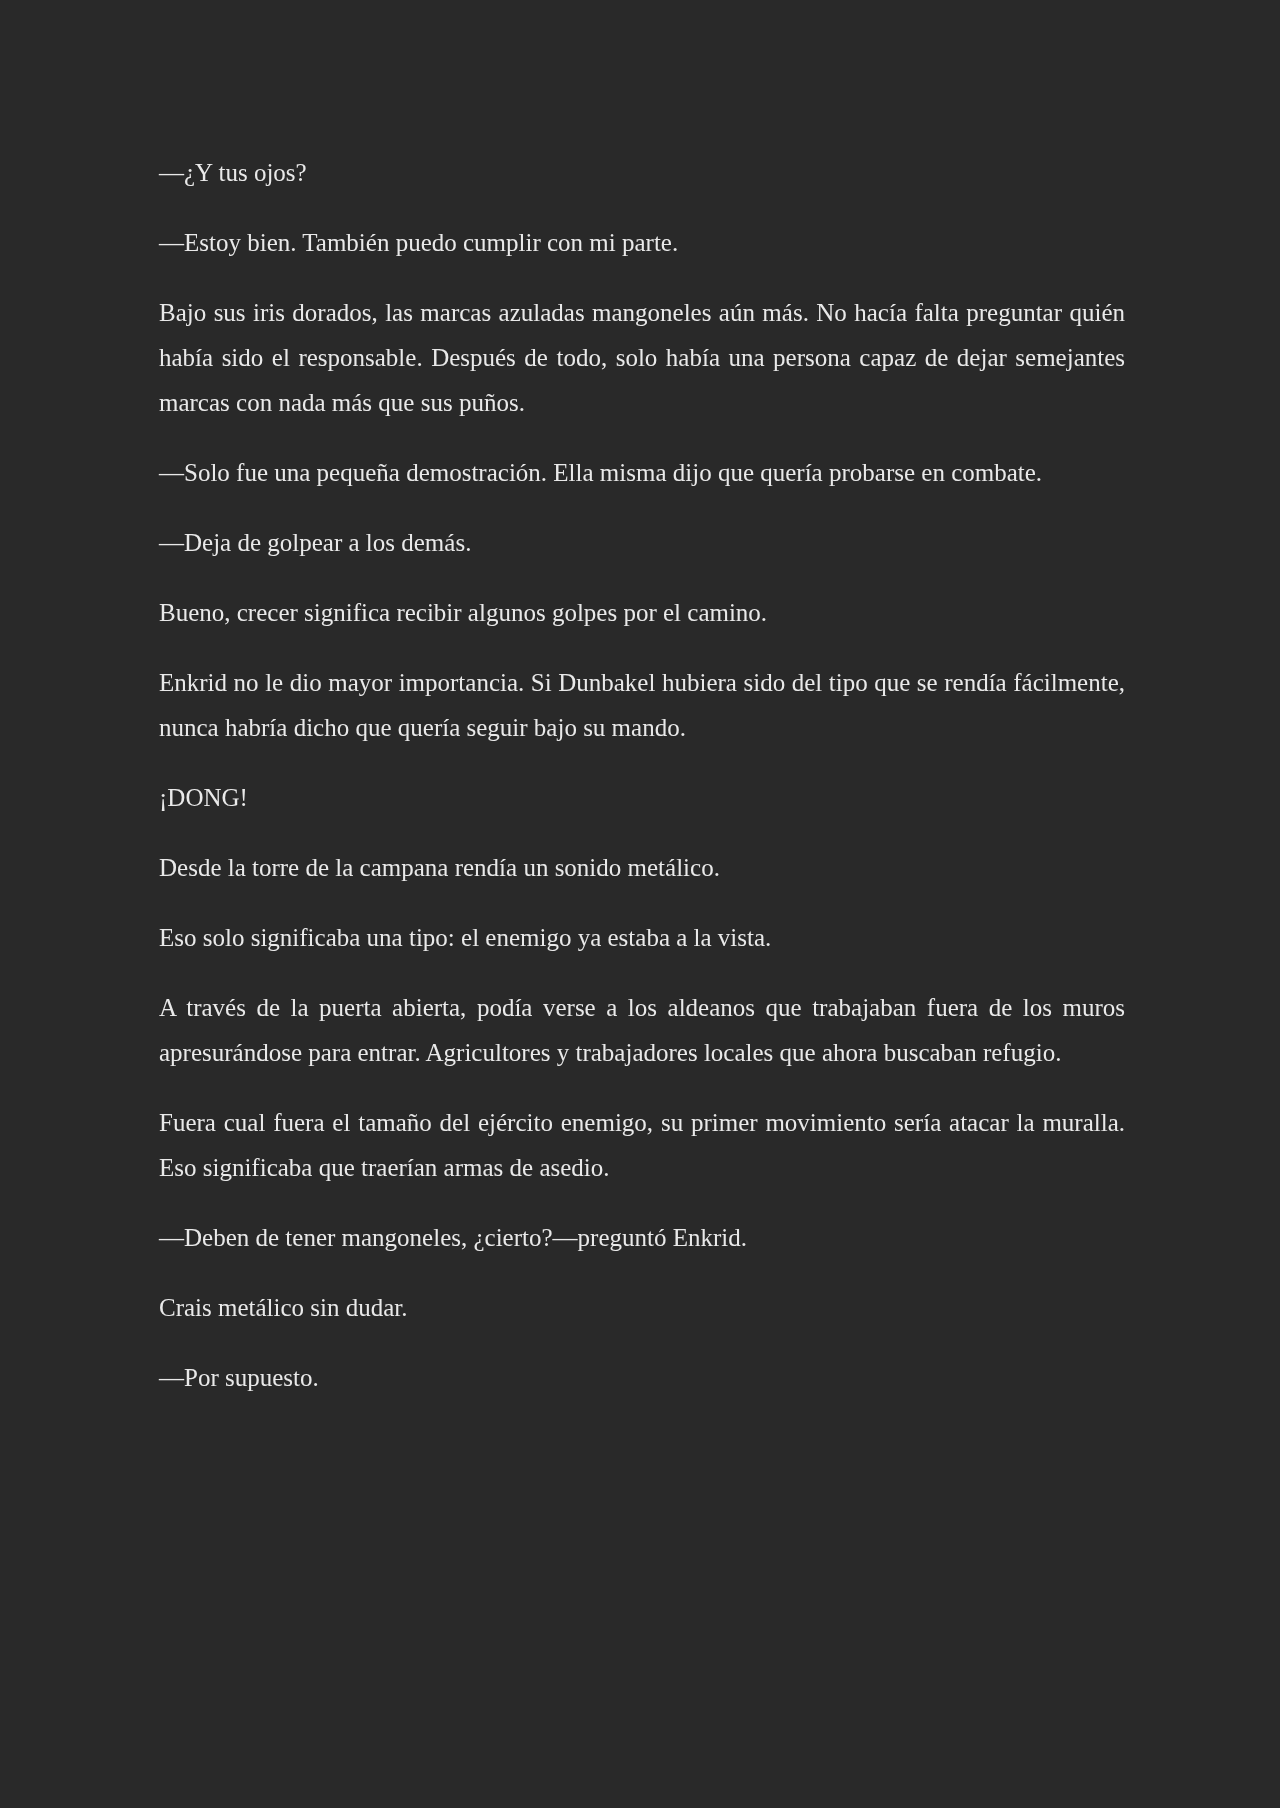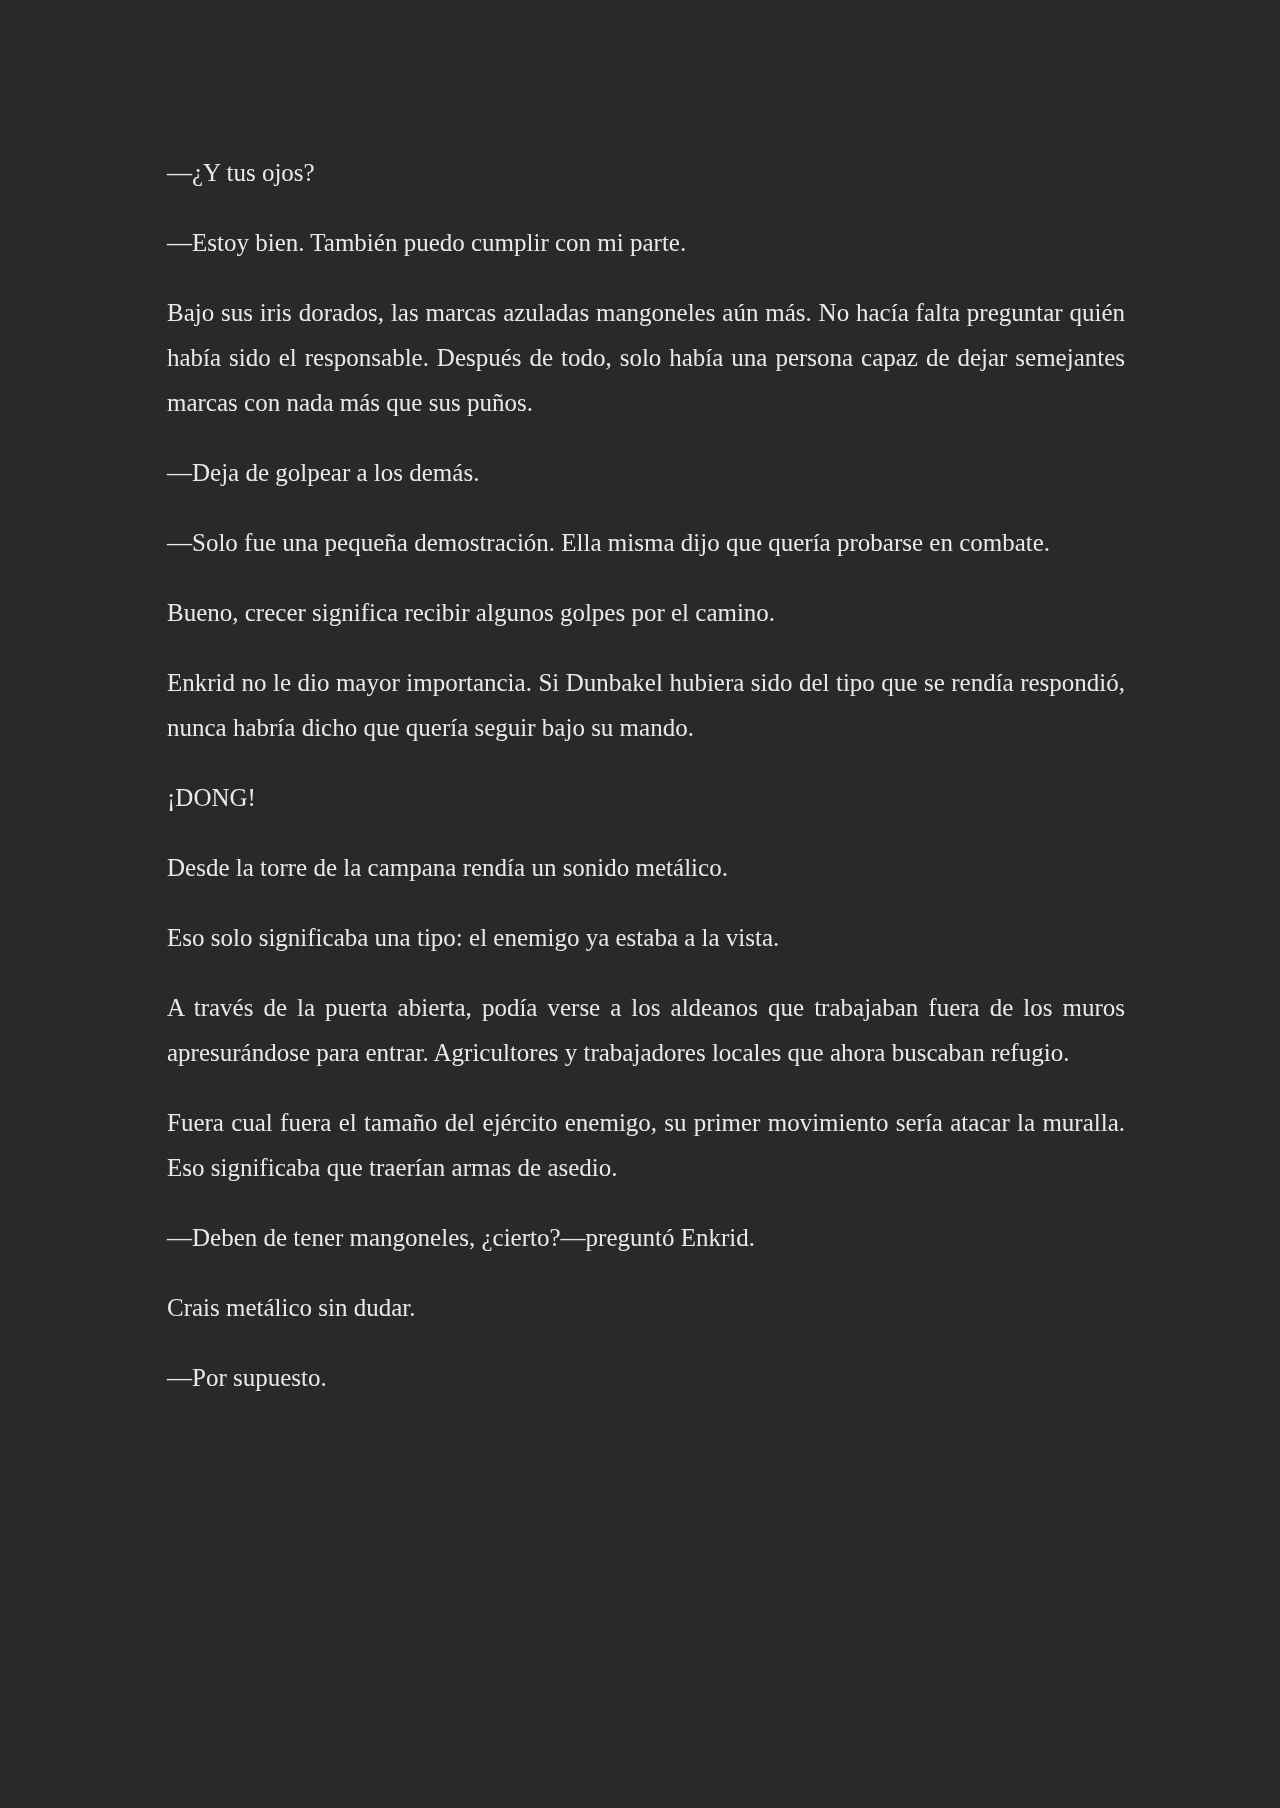--- a/index.html
+++ b/index.html
@@ -16,35 +16,35 @@
       position: absolute;
       left: 155px;
       top: 150px;
       width: 970px;
       color: #e9e9e9;
       font-family: "Liberation Serif", "DejaVu Serif", serif;
       font-size: 25px;
       line-height: 45px;
     }
     .reader p {
-      margin: 0 0 25px 12px;
+      margin: 0 0 25px 4px;
       text-align: justify;
     }
   </style>
 </head>
 <body>
 
 <main class="reader">
   <p>—¿Y tus ojos?</p>
   <p>—Estoy bien. También puedo cumplir con mi parte.</p>
   <p>Bajo sus iris dorados, las marcas azuladas mangoneles aún más. No hacía falta preguntar quién había sido el responsable. Después de todo, solo había una persona capaz de dejar semejantes marcas con nada más que sus puños.</p>
+  <p>—Solo fue una pequeña demostración. Ella misma dijo que quería probarse en combate.</p>
   <p>—Deja de golpear a los demás.</p>
-  <p>—Solo fue una pequeña demostración. Ella misma dijo que quería probarse en combate.</p>
   <p>Bueno, crecer significa recibir algunos golpes por el camino.</p>
-  <p>Enkrid no le dio mayor importancia. Si Dunbakel hubiera sido del tipo que se rendía respondió, nunca habría dicho que quería seguir bajo su mando.</p>
+  <p>Enkrid no le dio mayor importancia. Si Dunbakel hubiera sido del tipo que se rendía fácilmente, nunca habría dicho que quería seguir bajo su mando.</p>
   <p>¡DONG!</p>
   <p>Desde la torre de la campana rendía un sonido metálico.</p>
   <p>Eso solo significaba una tipo: el enemigo ya estaba a la vista.</p>
   <p>A través de la puerta abierta, podía verse a los aldeanos que trabajaban fuera de los muros apresurándose para entrar. Agricultores y trabajadores locales que ahora buscaban refugio.</p>
   <p>Fuera cual fuera el tamaño del ejército enemigo, su primer movimiento sería atacar la muralla. Eso significaba que traerían armas de asedio.</p>
   <p>—Deben de tener mangoneles, ¿cierto?—preguntó Enkrid.</p>
   <p>Crais metálico sin dudar.</p>
   <p>—Por supuesto.</p>
 </main>
 

